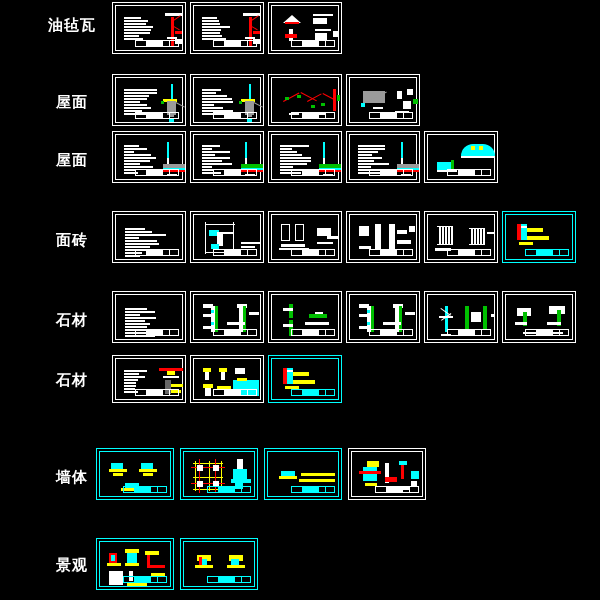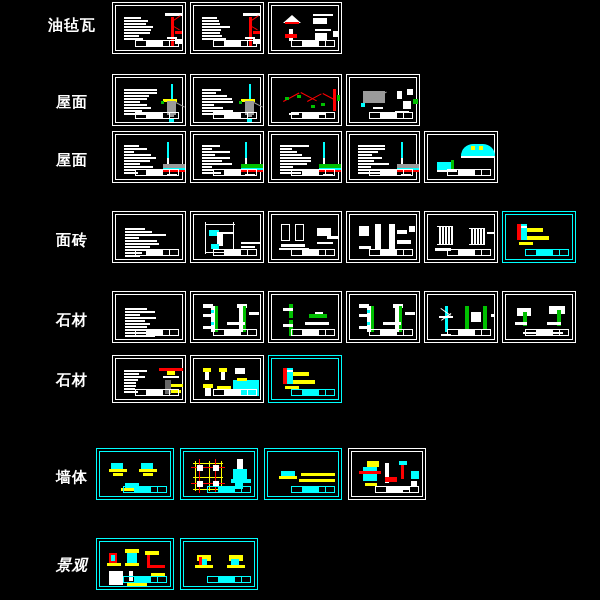--- a/index.html
+++ b/index.html
@@ -871,21 +871,21 @@
           </div>
           <div class="titleblock" style="width: 44px;">
             <div class="tb-cell" style="width: 12px;"></div>
             <div class="tb-cell tb-fill" style="width: 16px;"></div>
             <div class="tb-cell" style="width: 8px;"></div>
             <div class="tb-cell" style="width: 8px;"></div>
           </div>
         </div>
       </div>
     </div>
-    <div class="index-row" style="top: 538px; height: 56px; font-style: italic;">
+    <div class="index-row" style="top: 538px; height: 56px;">
       <div class="row-label" style="top: 20px;">景观</div>
       <div class="thumb cyan" title="sheet-8-1" style="left: 96px; width: 78px; height: 52px;">
         <div class="thumb-inner">
           <div style="position: absolute; left: 3px; top: 3px; width: 70px; height: 44px;">
             <div class="shape s-red" style="left: 6px; top: 8px; width: 8px; height: 10px;"></div>
             <div class="shape s-cyan" style="left: 8px; top: 10px; width: 4px; height: 6px;"></div>
             <div class="shape s-yellow" style="left: 4px; top: 18px; width: 14px; height: 3px;"></div>
             <div class="shape s-cyan" style="left: 24px; top: 8px; width: 10px; height: 10px;"></div>
             <div class="shape s-yellow" style="left: 22px; top: 4px; width: 14px; height: 4px;"></div>
             <div class="shape s-yellow" style="left: 22px; top: 18px; width: 14px; height: 3px;"></div>

